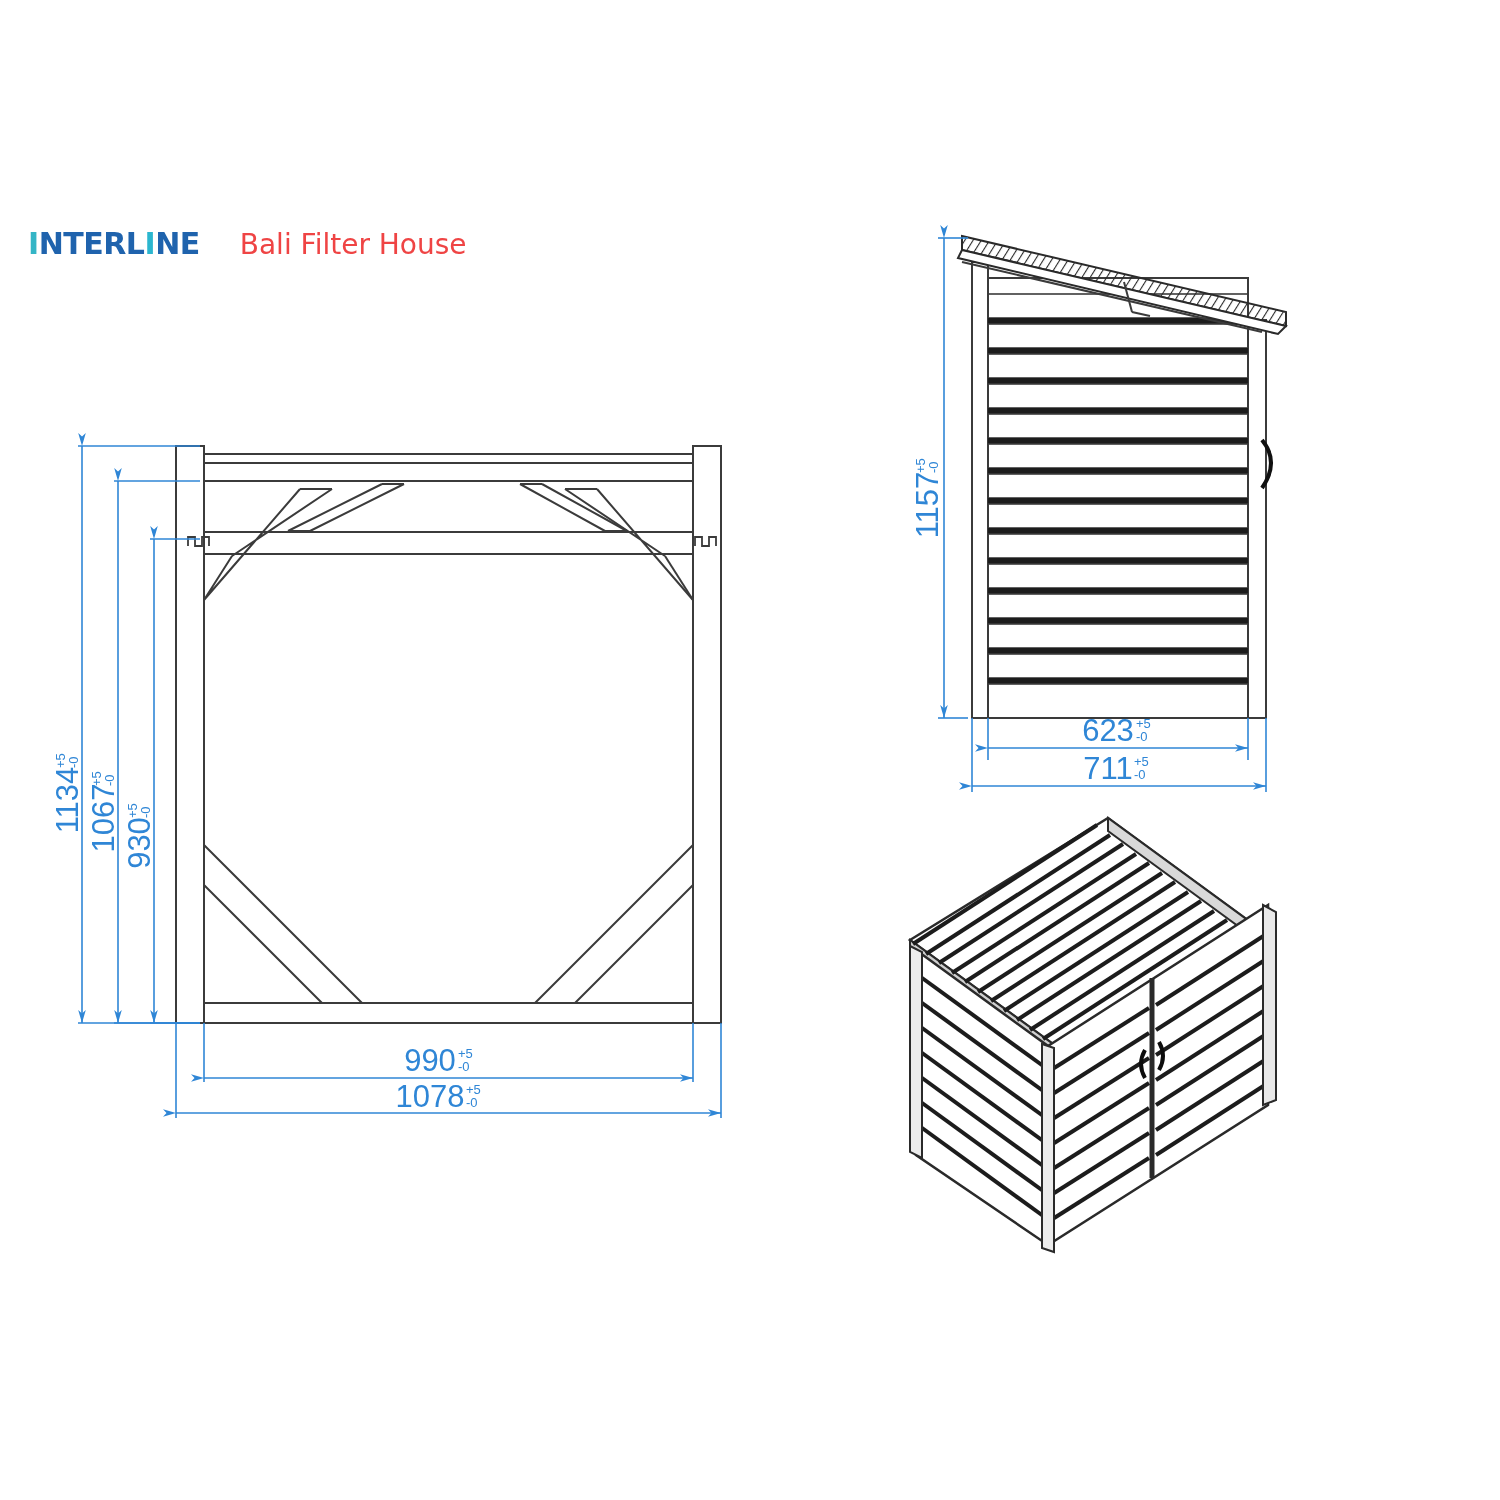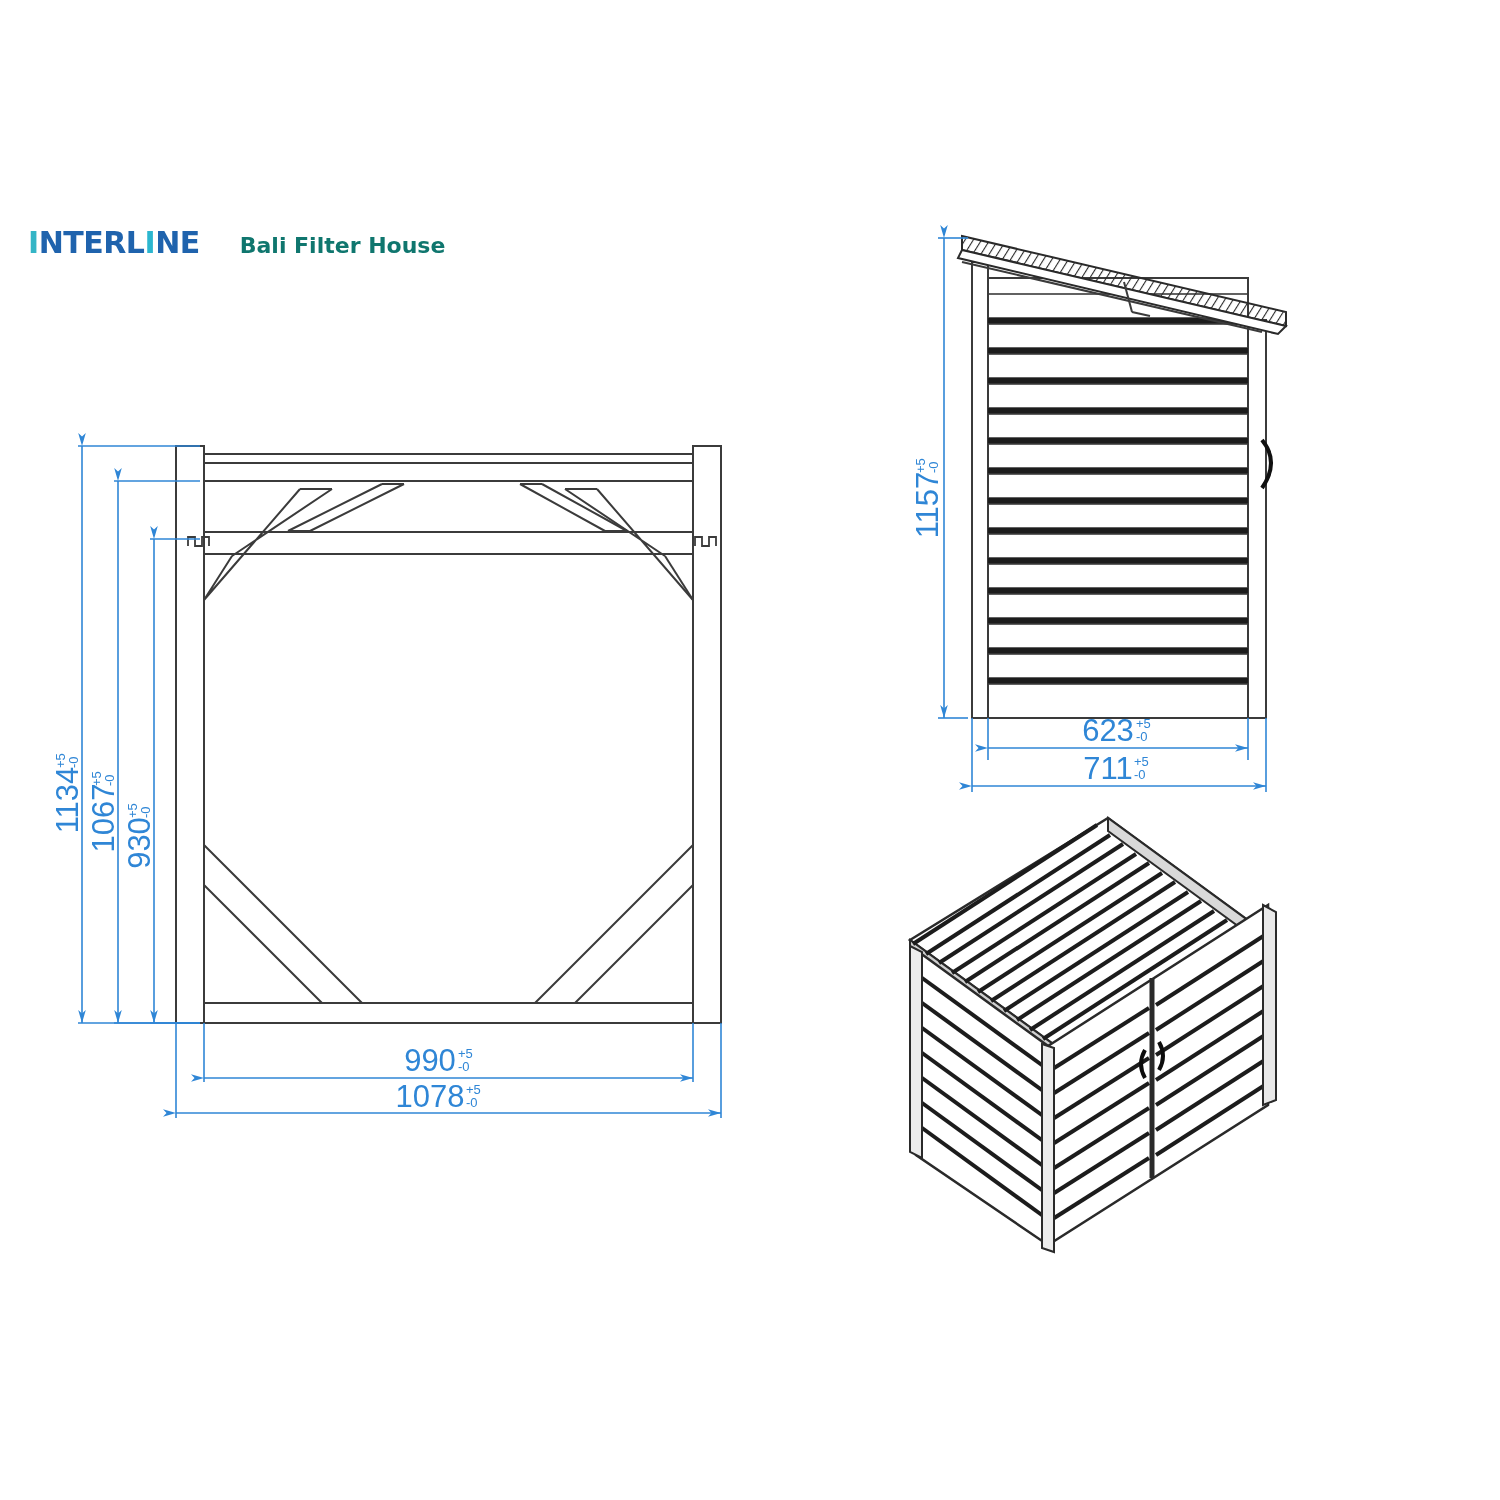--- a/index.html
+++ b/index.html
@@ -5,21 +5,21 @@
   html,body{margin:0;padding:0;background:#ffffff;}
   body{width:1500px;height:1500px;font-family:"Liberation Sans",sans-serif;overflow:hidden;}
   #sheet{position:relative;width:1260px;height:1500px;background:#fff;}
 
   
   #header{position:absolute;left:28px;top:228px;display:flex;align-items:baseline;gap:40px;}
   #logo{font-family:"DejaVu Sans",sans-serif;font-weight:bold;font-size:30px;letter-spacing:-0.5px;
         color:#1f63ad;line-height:1;white-space:nowrap;}
   #logo .tealchar{color:#34b5c6;}
   #logo .dotchar{color:#2bb6cf;}
-  #doc-title{font-family:"DejaVu Sans",sans-serif;font-weight:bold;font-size:22px;color:#0f766e;white-space:nowrap;}
+  #doc-title{font-family:"DejaVu Sans",sans-serif;font-weight:normal;font-size:28px;color:#ef4444;white-space:nowrap;}
 
   .svg-layer{position:absolute;left:0;top:0;width:1500px;height:1500px;}
 
   .dimtext{fill:#2f86d6;font-family:"Liberation Sans",sans-serif;font-size:31px;font-weight:400;}
   .toltext{fill:#2f86d6;font-family:"Liberation Sans",sans-serif;font-size:13px;font-weight:400;}
 </style>
 </head>
 <body>
 
 <div id="sheet">

